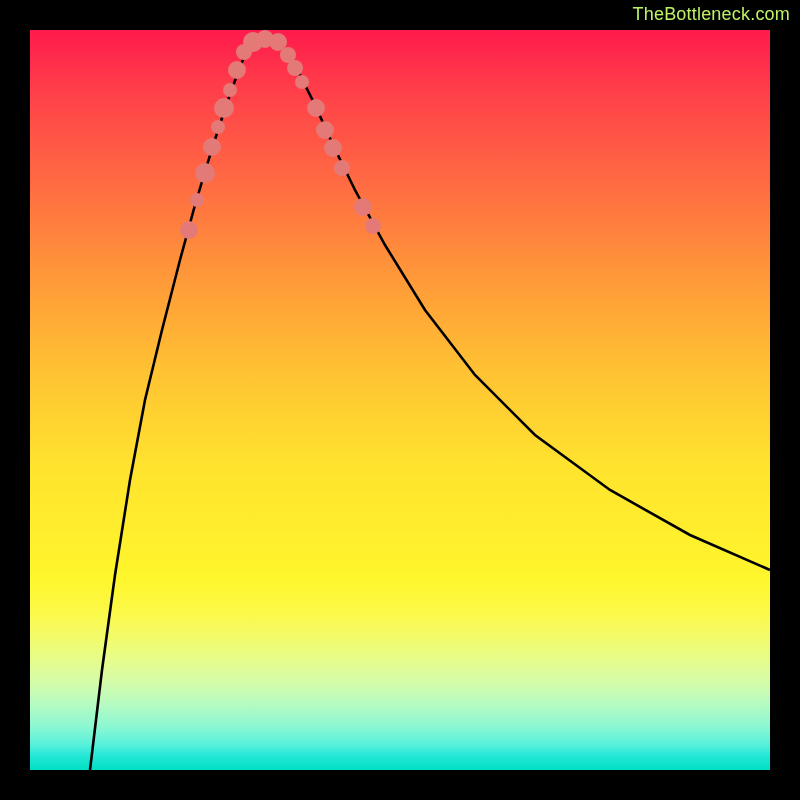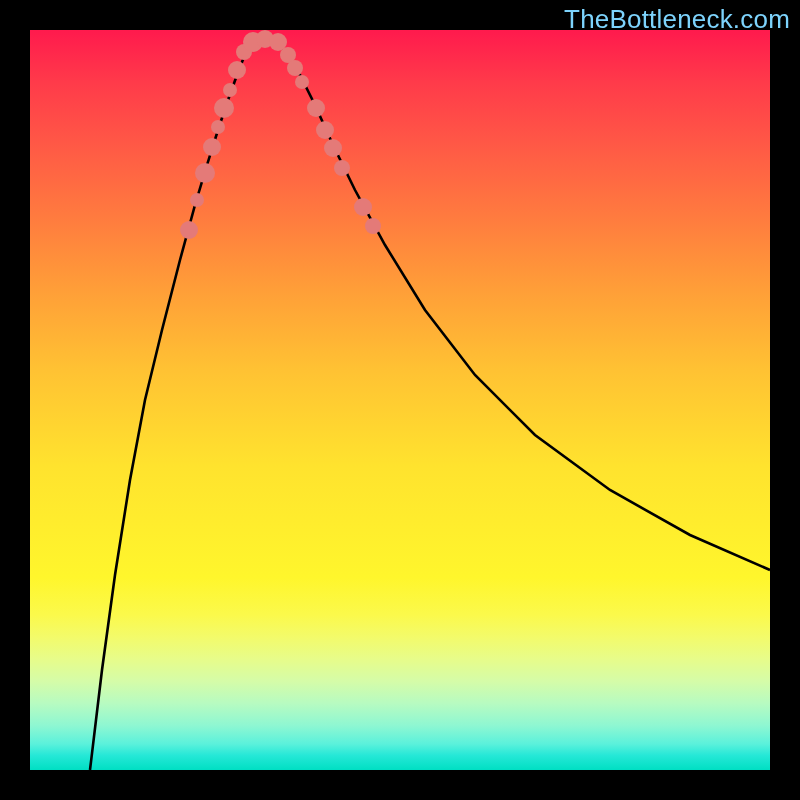--- a/index.html
+++ b/index.html
@@ -43,22 +43,22 @@
       #8ef7d2 94%,
       #5af1db 96.5%,
       #26e8d7 98%,
       #00dfc3 100%
     );
   }
   .watermark {
     position: absolute;
     top: 4px;
     right: 10px;
-    color: #7dd3fc;
-    font-size: 26px;
+    color: #bef264;
+    font-size: 18px;
     font-weight: 500;
     letter-spacing: 0.2px;
     z-index: 50;
   }
   svg.plot {
     position: absolute;
     left: 0;
     top: 0;
     width: 740px;
     height: 740px;

